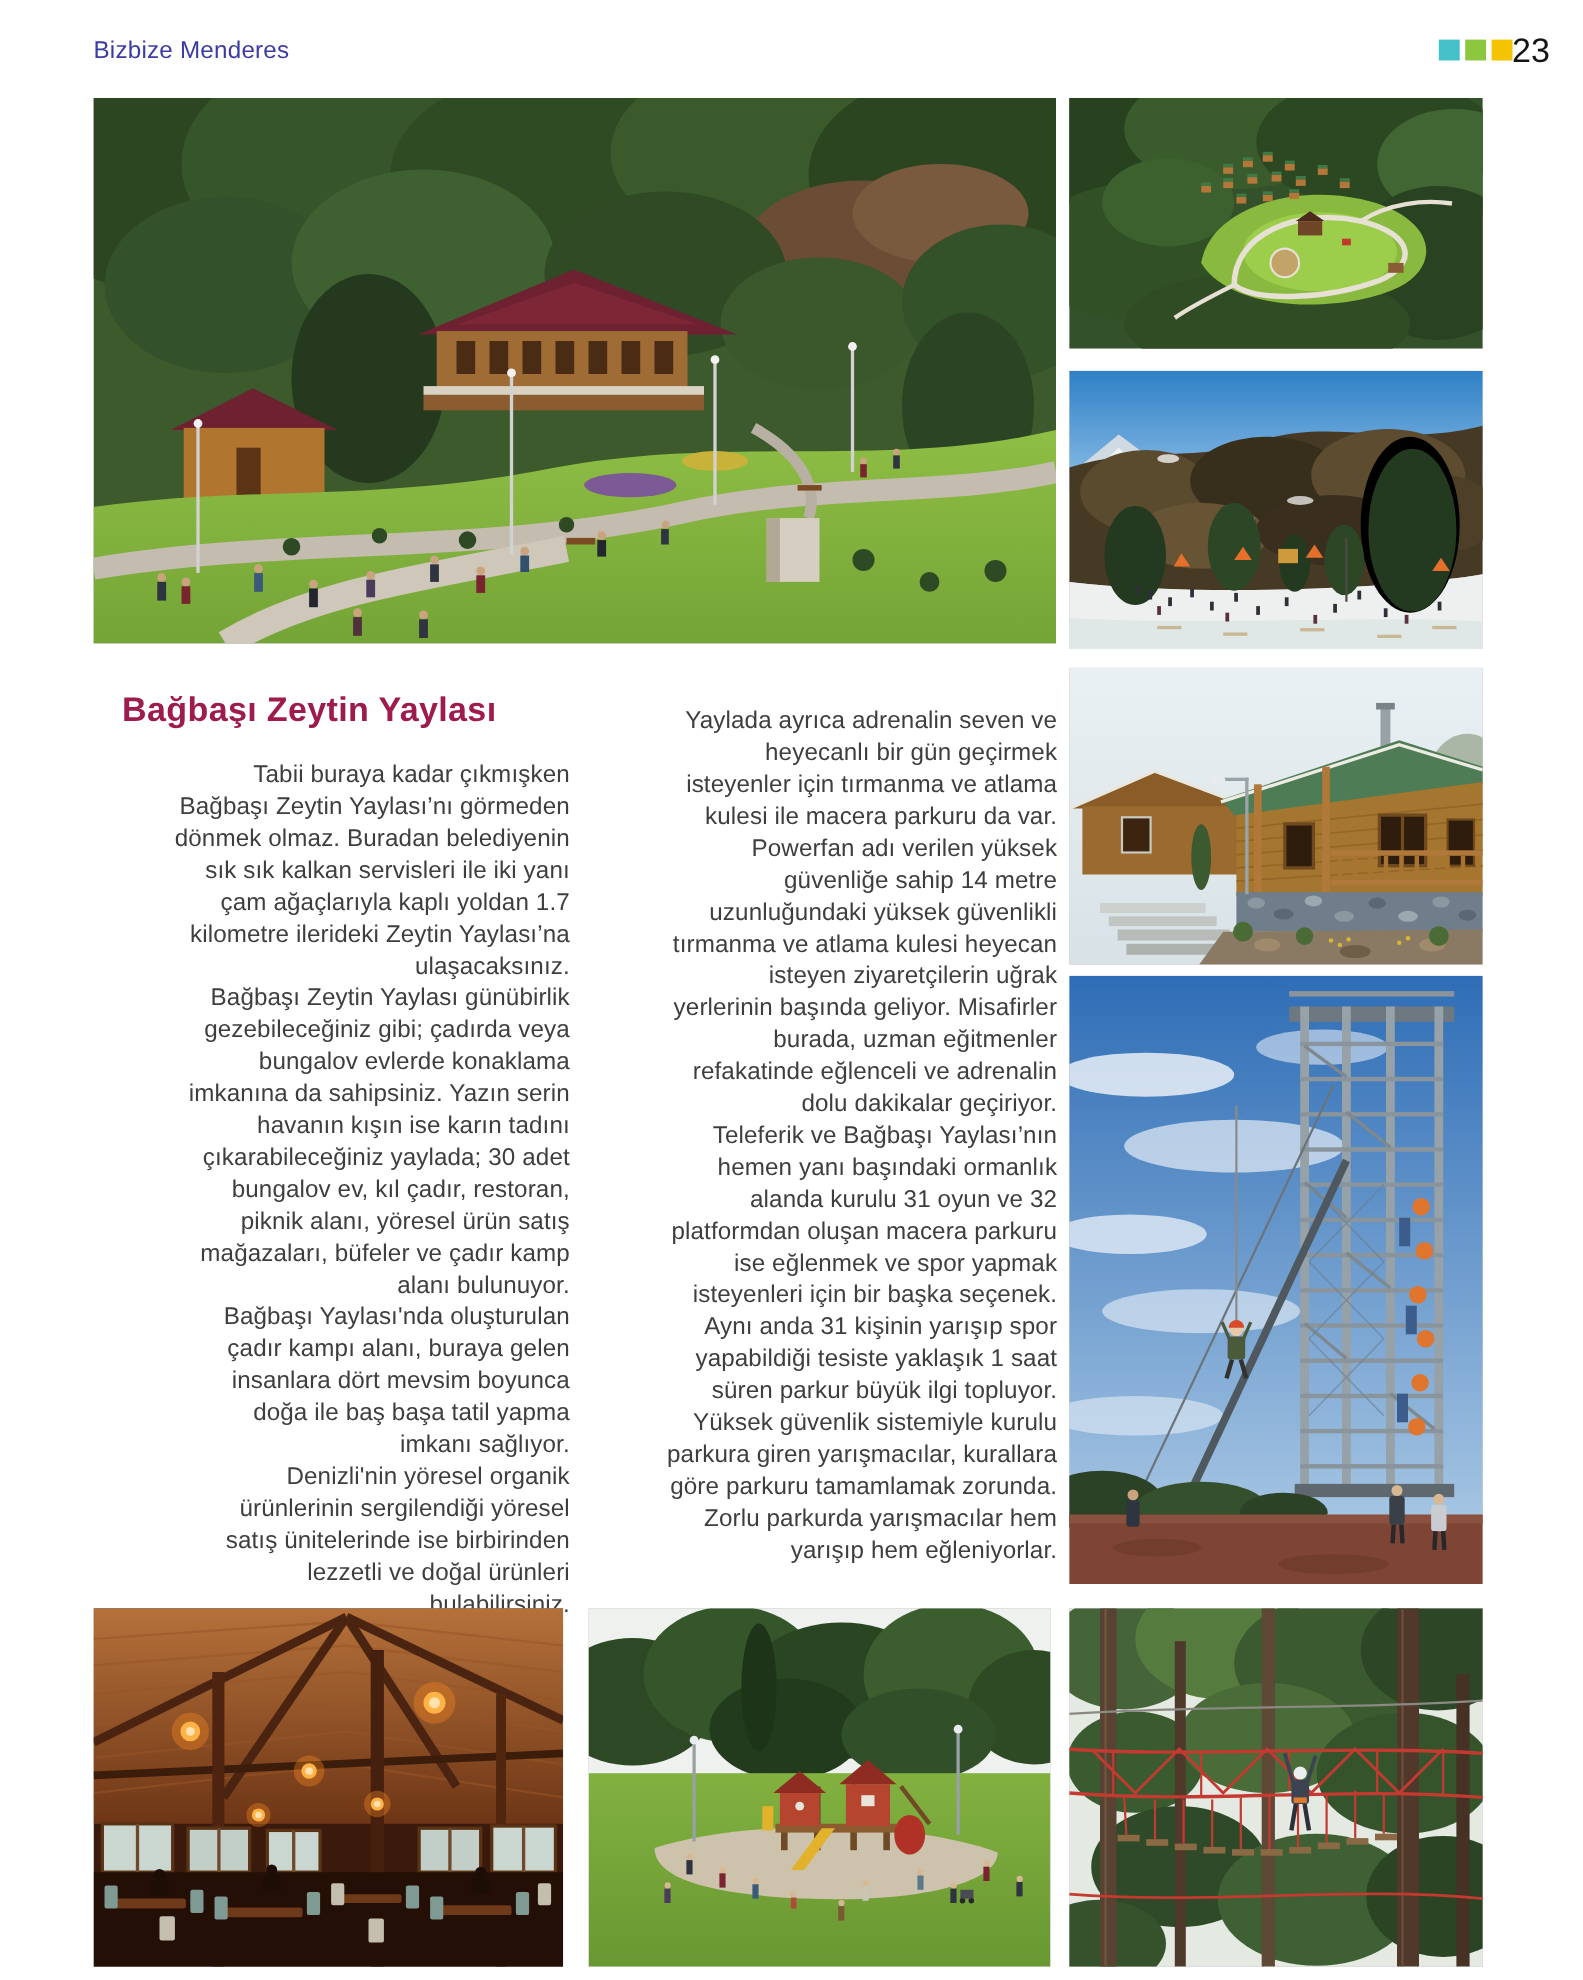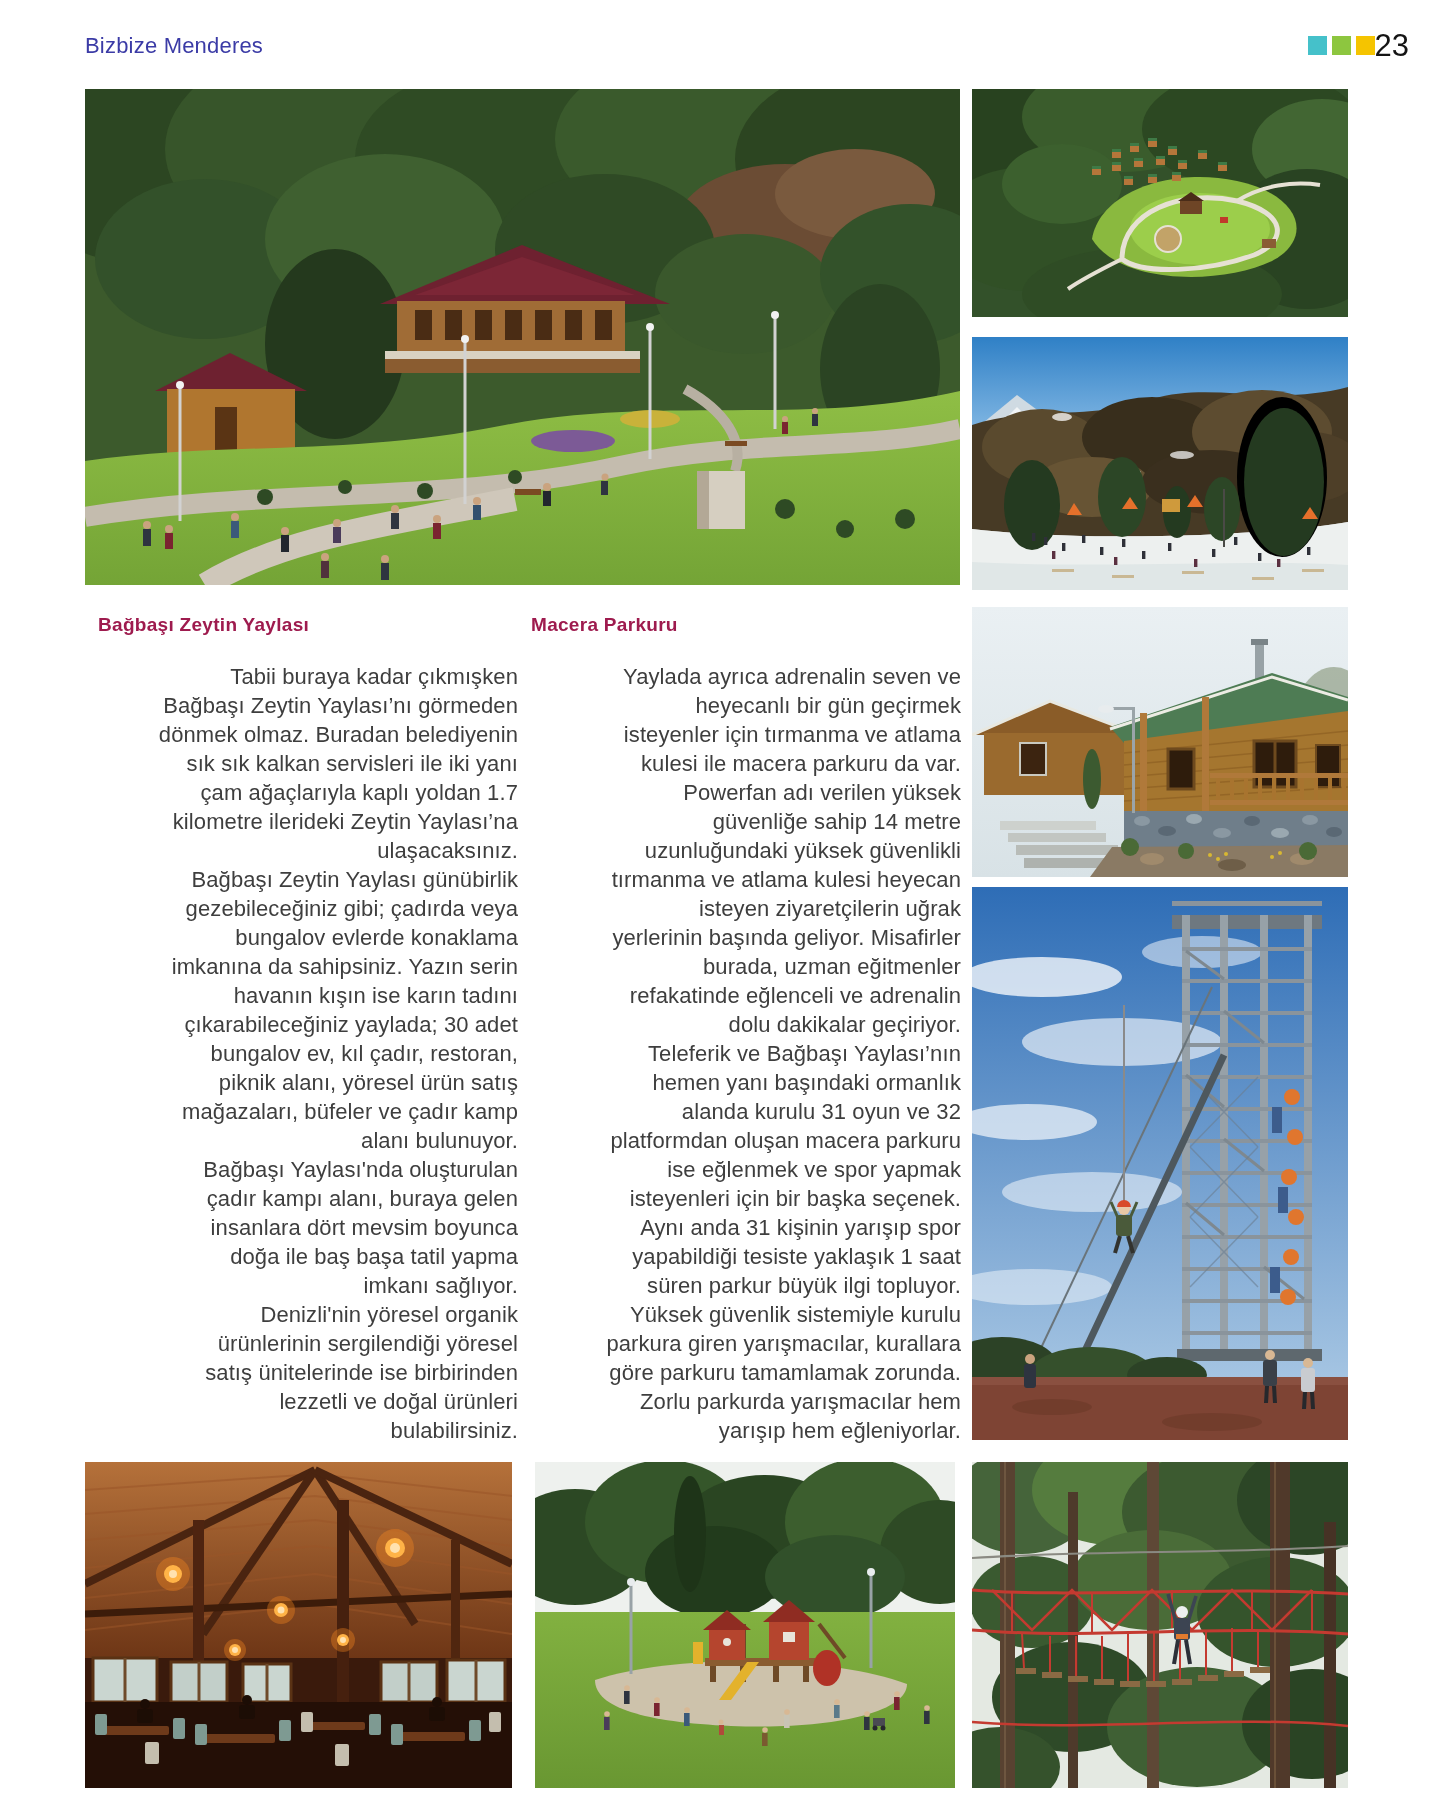--- a/index.html
+++ b/index.html
@@ -19,21 +19,21 @@
   #ph-snow{left:972px;top:337px;width:376px;height:253px;}
   #ph-house{left:972px;top:607px;width:376px;height:270px;}
   #ph-tower{left:972px;top:887px;width:376px;height:553px;}
   #ph-rest{left:85px;top:1462px;width:427px;height:326px;}
   #ph-play{left:535px;top:1462px;width:420px;height:326px;}
   #ph-rope{left:972px;top:1462px;width:376px;height:326px;}
   
   .col{position:absolute;top:614px;}
   #col-left{left:98px;width:420px;}
   #col-right{left:531px;width:430px;}
-  .col h2{margin:0;font-size:19px;font-weight:700;color:#9e1b4e;letter-spacing:.3px;}
+  .col h2{margin:13px;font-size:31px;font-weight:700;color:#9e1b4e;letter-spacing:.3px;}
   .col p{margin:26px 0 0 0;font-size:22px;line-height:29px;color:#3e3e3e;
          white-space:pre-line;letter-spacing:.1px;text-align:right;}
 </style>
 </head>
 <body>
 
 <div class="page">
 
   <div class="hdr-title">Bizbize Menderes</div>
   <div class="hdr-right">
@@ -493,21 +493,20 @@
 insanlara dört mevsim boyunca
 doğa ile baş başa tatil yapma
 imkanı sağlıyor.
 Denizli'nin yöresel organik
 ürünlerinin sergilendiği yöresel
 satış ünitelerinde ise birbirinden
 lezzetli ve doğal ürünleri
 bulabilirsiniz.</p>
   </div>
   <div class="col" id="col-right">
-    <h2>Macera Parkuru</h2>
     <p>Yaylada ayrıca adrenalin seven ve
 heyecanlı bir gün geçirmek
 isteyenler için tırmanma ve atlama
 kulesi ile macera parkuru da var.
 Powerfan adı verilen yüksek
 güvenliğe sahip 14 metre
 uzunluğundaki yüksek güvenlikli
 tırmanma ve atlama kulesi heyecan
 isteyen ziyaretçilerin uğrak
 yerlerinin başında geliyor. Misafirler

